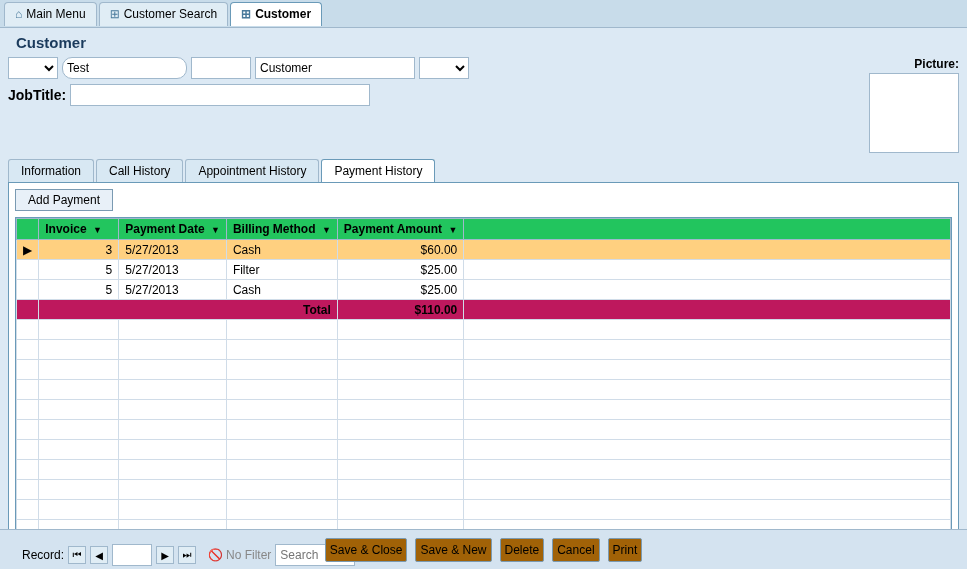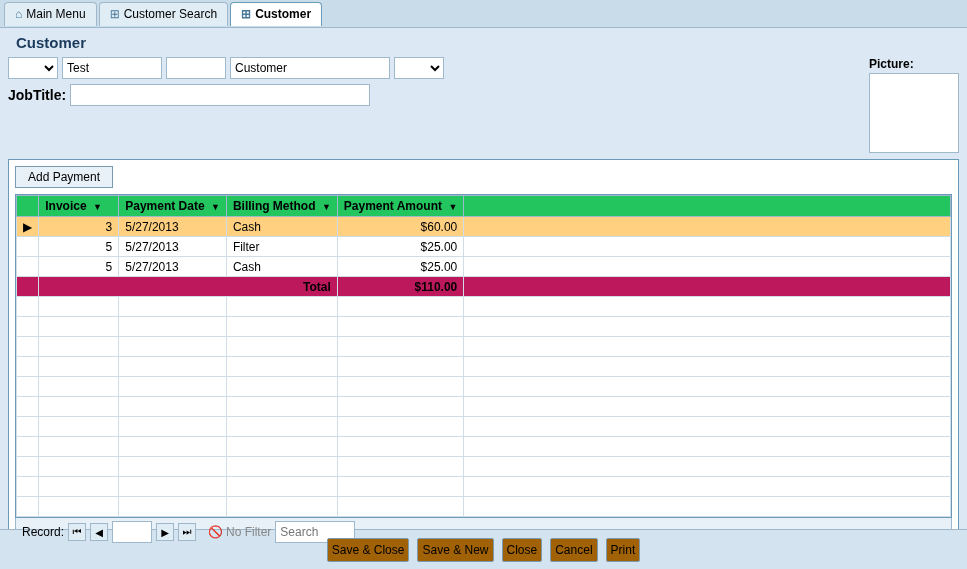--- a/index.html
+++ b/index.html
@@ -96,21 +96,21 @@
       background: #fff;
       padding: 1px 2px;
       font-size: 12px;
       height: 22px;
     }
 
     
     .picture-box {
       display: flex;
       flex-direction: column;
-      align-items: flex-start;
+      align-items: flex-end;
     }
     .picture-label {
       font-weight: bold;
       font-size: 12px;
       margin-bottom: 2px;
     }
     .picture-frame {
       width: 90px;
       height: 80px;
       border: 1px solid #a0b8cc;
@@ -301,40 +301,54 @@
     <span class="customer-title">Customer</span>
   </div>
 
   <div class="form-area">
     <div class="form-fields">
 
       <div class="field-row">
         <select style="width:50px;">
           <option></option>
         </select>
-        <input type="text" value="Test" style="width: 100px;">
+        <input type="text" value="Test" style="width: 125px; border-radius: 10px;">
         <input type="text" style="width: 60px;">
         <input type="text" value="Customer" style="width: 160px;">
         <select style="width:50px;">
           <option></option>
         </select>
       </div>
 
       <div class="field-row">
         <span class="field-label">JobTitle:</span>
         <input type="text" style="width: 300px;">
       </div>
     </div>
 
     <div class="picture-box">
       <span class="picture-label">Picture:</span>
       <div class="picture-frame"></div>
     </div>
   </div>
 
+  <div class="inner-tabs">
+    <div class="inner-tab">
+      <span>Information</span>
+    </div>
+    <div class="inner-tab">
+      <span>Call History</span>
+    </div>
+    <div class="inner-tab">
+      <span>Appointment History</span>
+    </div>
+    <div class="inner-tab active">
+      <span>Payment History</span>
+    </div>
+  </div>
 
   <div class="panel-content">
     
     <button class="add-payment-btn">Add Payment</button>
 
     
     <div class="grid-container">
       <table class="data-table">
         <thead>
           <tr>
@@ -500,16 +514,16 @@
       </div>
       <input type="text" class="search-input" placeholder="Search" style="">
     </div>
   </div>
 
 </div>
 
 <div class="action-bar">
   <button class="action-btn">Save &amp; Close</button>
   <button class="action-btn">Save &amp; New</button>
-  <button class="action-btn">Close</button>
+  <button class="action-btn">Delete</button>
   <button class="action-btn">Cancel</button>
   <button class="action-btn">Print</button>
 </div>
 
 </body></html>

